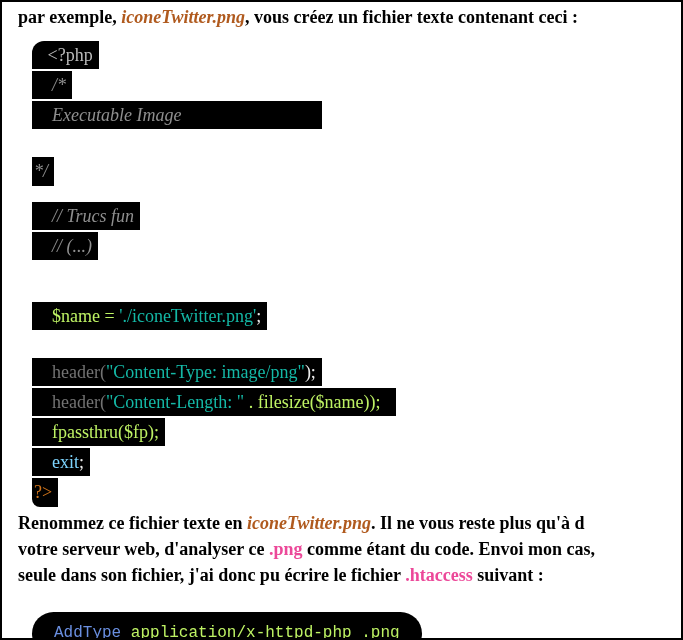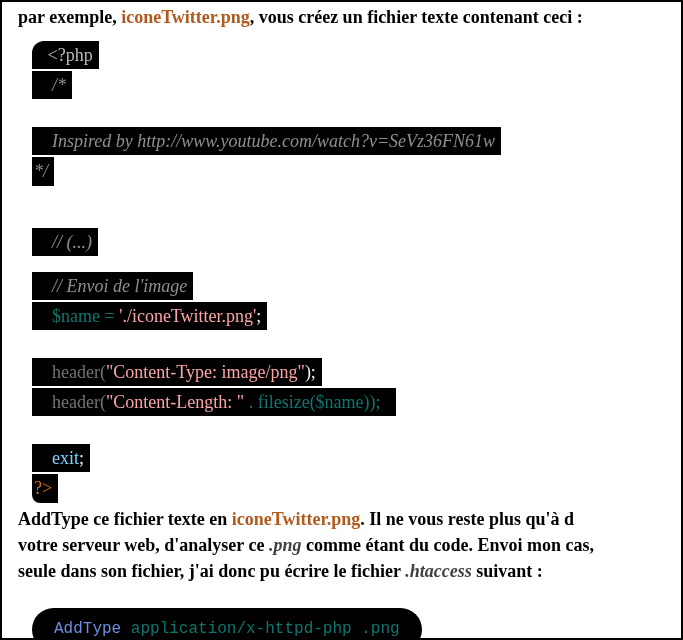--- a/index.html
+++ b/index.html
@@ -9,22 +9,22 @@
     font-family:Georgia,"Times New Roman",serif;
     font-size:18px;
     color:#000;
     overflow:hidden;
     border:2px solid #000;
     box-sizing:border-box;
     padding:0 10px 0 16px;
     line-height:1.45;
   }
   .para{font-weight:bold;margin:2px 0 10px 0}
-  .em-orange{color:#b05a1e;}
-  .em-orange2{color:#404040;font-style:italic}
+  .em-orange{color:#b05a1e;font-style:italic}
+  .em-orange2{color:#ec4899;}
   
   .codeblock{
     background:#000;
     color:#eee;
     font-family:"Courier New",Courier,monospace;
     font-size:16px;
     border-radius:20px 20px 20px 8px;
     margin:14px 0 22px 14px;
     padding:14px 16px 14px 16px;
     display:inline-block;
@@ -44,62 +44,62 @@
     padding:1px 6px 1px 2px;
     white-space:pre;
   }
   .rag{background:transparent;padding:0;border-radius:0;display:block;margin-left:14px}
   .rag .rtl{border-top-left-radius:12px}
   .rag .rbl{border-bottom-left-radius:8px}
   .gap{height:14px}
   
   .c-comment{color:#8f8f8f;font-style:italic}
   .c-open{color:#bbb}
-  .c-var{color:#0f766e}
-  .c-str{color:#fca5a5}
+  .c-var{color:#bef264}
+  .c-str{color:#14b8a6}
   .c-key{color:#7dd3fc}
   .c-func{color:#737373}
   .c-punc{color:#eee}
   .c-php{color:#d1741a}
   .c-addtype{color:#6a8fe0}
 </style>
 </head>
 <body>
 
 
 
 
 <p class="para">
   <span>par exemple, </span><span class="em-orange">iconeTwitter.png</span><span>, vous créez un fichier texte contenant ceci :</span>
 </p>
 
 
 <div class="rag">
 <span class="line rtl"><span class="c-open">   &lt;?php</span></span><br>
 <span class="line"><span class="c-comment">    /*</span></span><br>
+<span class="line"><span class="c-comment">    Executable Image                              </span></span><br>
 <br>
-<span class="line"><span class="c-comment">    Inspired by http://www.youtube.com/watch?v=SeVz36FN61w</span></span><br>
 <span class="line"><span class="c-comment">*/</span></span><br>
 <div class="gap"></div>
-<br>
+<span class="line"><span class="c-comment">    // Trucs fun</span></span><br>
 <span class="line"><span class="c-comment">    // (...)</span></span><br>
 <div class="gap"></div>
-<span class="line"><span class="c-comment">    // Envoi de l'image</span></span><br>
+<br>
 <span class="line"><span class="c-var">    $name = </span><span class="c-str">'./iconeTwitter.png'</span><span class="c-punc">;</span></span><br>
 <br>
 <span class="line"><span class="c-func">    header(</span><span class="c-str">"Content-Type: image/png"</span><span class="c-punc">);</span></span><br>
 <span class="line"><span class="c-func">    header(</span><span class="c-str">"Content-Length: "</span><span class="c-var"> . filesize($name));  </span></span><br>
-<br>
+<span class="line"><span class="c-var">    fpassthru($fp);</span></span><br>
 <span class="line"><span class="c-var">    </span><span class="c-key">exit</span><span class="c-punc">;</span></span><br>
 <span class="line rbl"><span class="c-php">?&gt;</span></span>
 </div>
 
 
 <p class="para">
-  <span>AddType ce fichier texte en </span><span class="em-orange">iconeTwitter.png</span><span>. Il ne vous reste plus qu'à d</span><br>
+  <span>Renommez ce fichier texte en </span><span class="em-orange">iconeTwitter.png</span><span>. Il ne vous reste plus qu'à d</span><br>
   <span>votre serveur web, d'analyser ce </span><span class="em-orange2">.png</span><span> comme étant du code. Envoi mon cas, </span><br>
   <span>seule dans son fichier, j'ai donc pu écrire le fichier </span><span class="em-orange2">.htaccess</span><span> suivant :</span>
 </p>
 
 
 <div class="codeblock small">
   <span class="line"><span class="c-addtype">AddType</span><span class="c-var"> application/x-httpd-php .png</span></span>
 </div>
 
 

